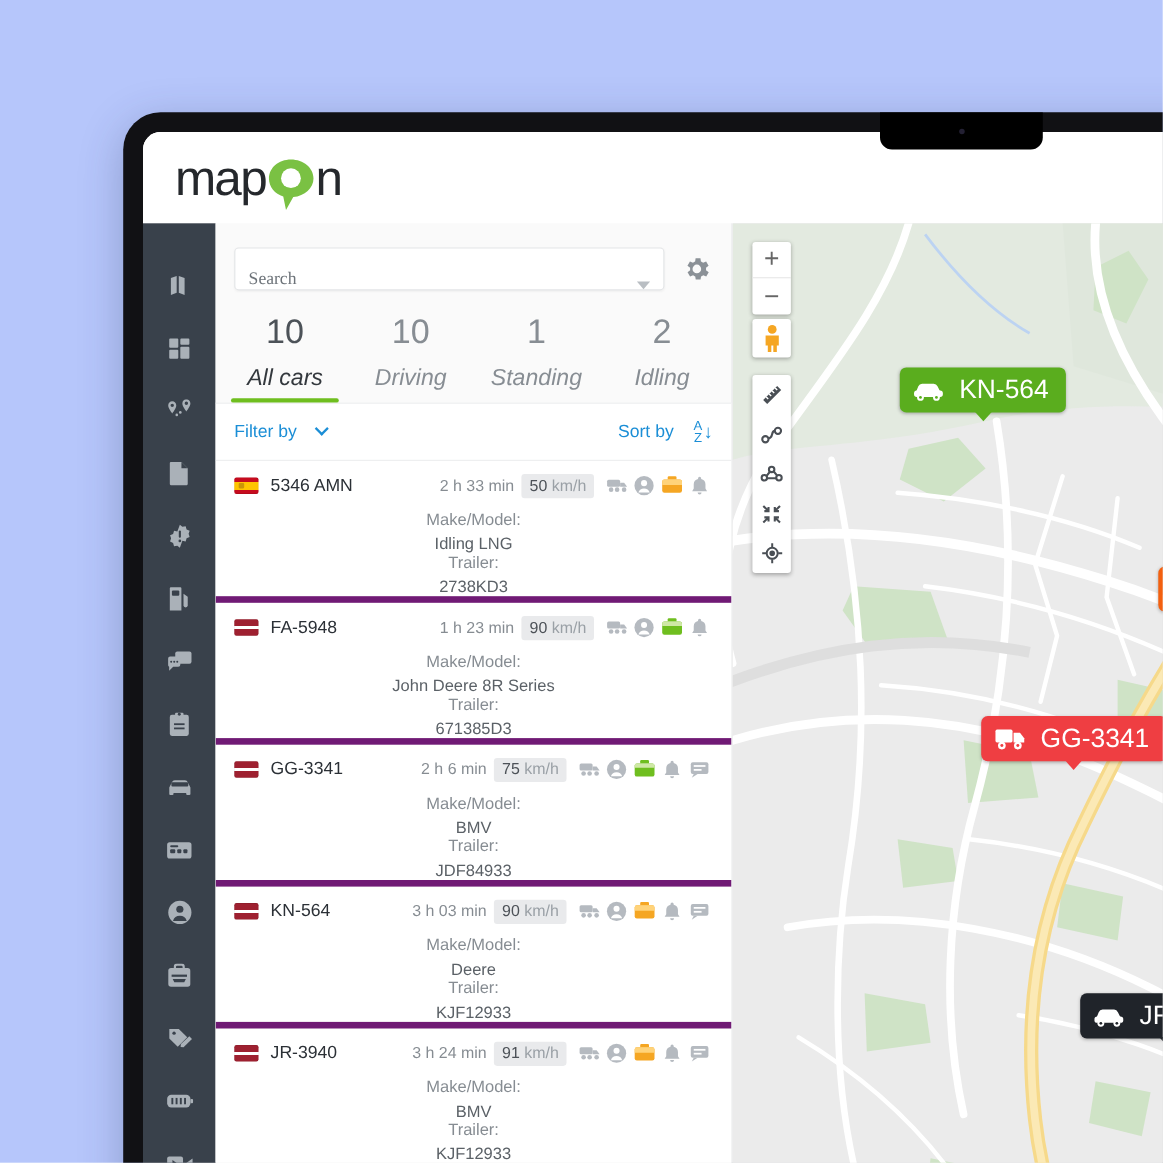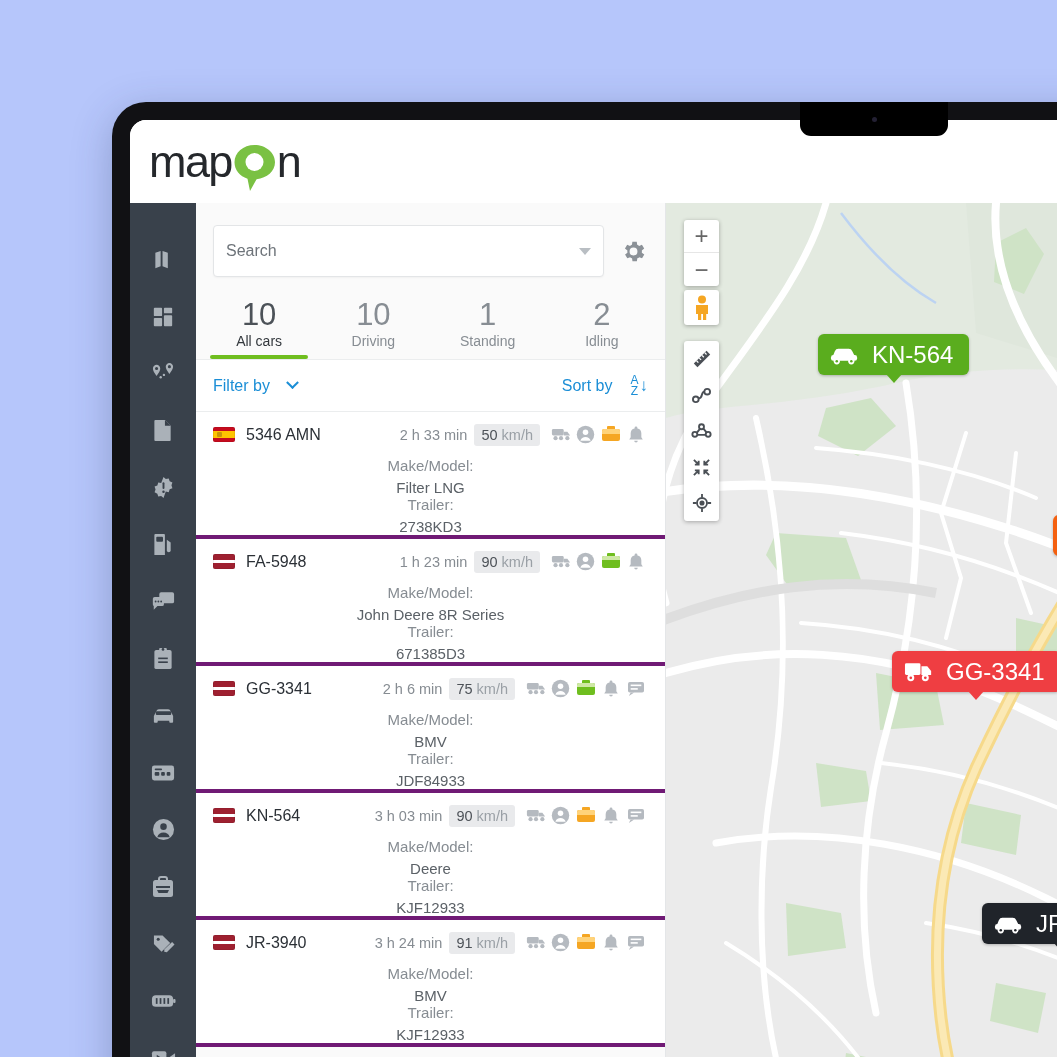--- a/index.html
+++ b/index.html
@@ -43,21 +43,21 @@
   }
 
   
   .topbar {
     position: absolute; left: 0; top: 0;
     width: 100%; height: 83px;
     background: #fff;
     display: flex; align-items: center;
   }
   .logo {
-    margin-left: 19px;
+    margin-left: 29px;
     font-size: 45px;
     letter-spacing: -1.6px;
     color: #25282c;
     font-weight: 400;
     display: flex; align-items: center;
     position: relative;
   }
   .logo .lg-o {
     display: inline-block;
     position: relative;
@@ -89,27 +89,28 @@
     width: 470px; bottom: 0;
     background: #fafafa;
     border-right: 1px solid #e4e6e8;
     overflow: hidden;
   }
   .search-row {
     display: flex; align-items: center;
     padding: 22px 18px 0 17px;
   }
   .search-box {
-    flex: 1; height: 52px;
+    flex: 1; height: 39px;
     background: #fff;
     border: 1px solid #e3e5e7;
     border-radius: 4px;
-    display: flex; align-items: center;
+    display: flex; align-items: flex-end;
     padding: 0 12px;
     box-shadow: 0 1px 2px rgba(0,0,0,.04);
+    font-family: Liberation Serif, serif;
   }
   .search-box .ph { color: #6d7379; font-size: 16px; flex: 1; }
   .caret-dn {
     width: 0; height: 0;
     border-left: 6px solid transparent;
     border-right: 6px solid transparent;
     border-top: 7px solid #b9bec3;
   }
   .gear { margin-left: 16px; cursor: pointer; display: flex; }
 
@@ -120,21 +121,21 @@
     padding: 0 6px;
   }
   .tab {
     flex: 1;
     text-align: center;
     padding-bottom: 10px;
     position: relative;
     cursor: pointer;
   }
   .tab .num { font-size: 31px; color: #878d93; line-height: 36px; font-weight: 400; }
-  .tab .lbl { font-size: 14px; color: #878d93; margin-top: 0; }
+  .tab .lbl { font-size: 21px; color: #878d93; margin-top: 12px; font-style: italic; }
   .tab.active .num { color: #4c5258; }
   .tab.active .lbl { color: #33383d; }
   .tab.active::after {
     content: "";
     position: absolute; left: 8px; right: 8px; bottom: 0;
     height: 4px; background: #6fbe1f; border-radius: 2px;
   }
 
   
   .filter-row {
@@ -151,21 +152,21 @@
     border-right: 2px solid #1b8ed6;
     border-bottom: 2px solid #1b8ed6;
     transform: rotate(45deg) translate(-2px,-2px);
   }
   .az { display: flex; align-items: center; font-size: 13px; color: #1b8ed6; line-height: 1; }
   .az .stack { display: flex; flex-direction: column; align-items: center; font-size: 12px; line-height: 11px; }
   .az .arr { font-size: 17px; margin-left: 1px; }
 
   
   .vlist { background: #fff; }
-  .vrow { border-bottom: 4px solid #701a75; padding: 0 17px; }
+  .vrow { border-bottom: 6px solid #701a75; padding: 0 17px; }
   .vhead {
     display: flex; align-items: center;
     height: 45px;
   }
   .flag {
     width: 22px; height: 15px;
     border-radius: 2px;
     margin-right: 11px;
     flex: none;
     overflow: hidden;
@@ -479,21 +480,21 @@
                 <span class="ico">
                   <svg width="16" height="19" viewBox="0 0 18 20">
                     <path d="M9 1a1.6 1.6 0 011.6 1.6v.7A5.6 5.6 0 0115 8.6V13l1.6 2.6H1.4L3 13V8.6a5.6 5.6 0 014.4-5.3v-.7A1.6 1.6 0 019 1z"></path>
                     <path d="M7 17h4a2 2 0 01-4 0z"></path>
                   </svg>
                 </span>
               </span>
             </div>
             <div class="kv">
               <span class="k">Make/Model:</span>
-              <span class="v">Filter LNG</span>
+              <span class="v">Idling LNG</span>
             </div>
             <div class="kv">
               <span class="k">Trailer:</span>
               <span class="v">2738KD3</span>
             </div>
           </div>
           <div class="vrow">
             <div class="vhead">
               <span class="flag lv"></span>
               <span class="plate">FA-5948</span>

